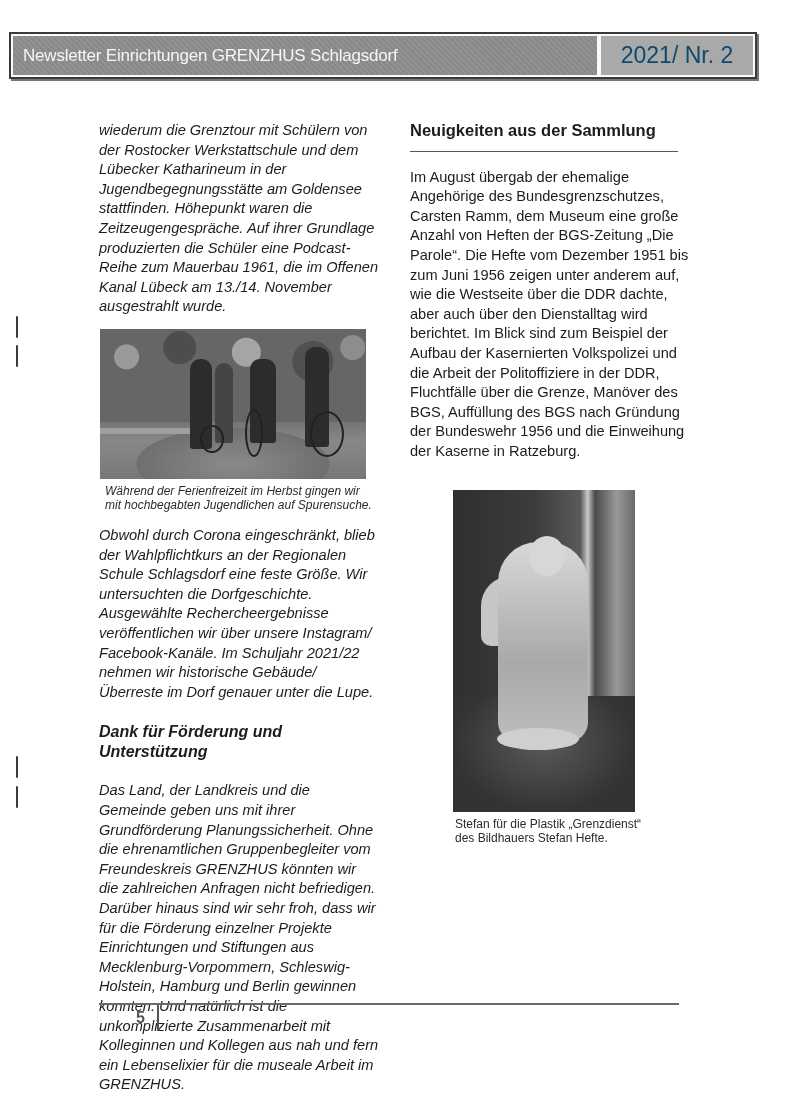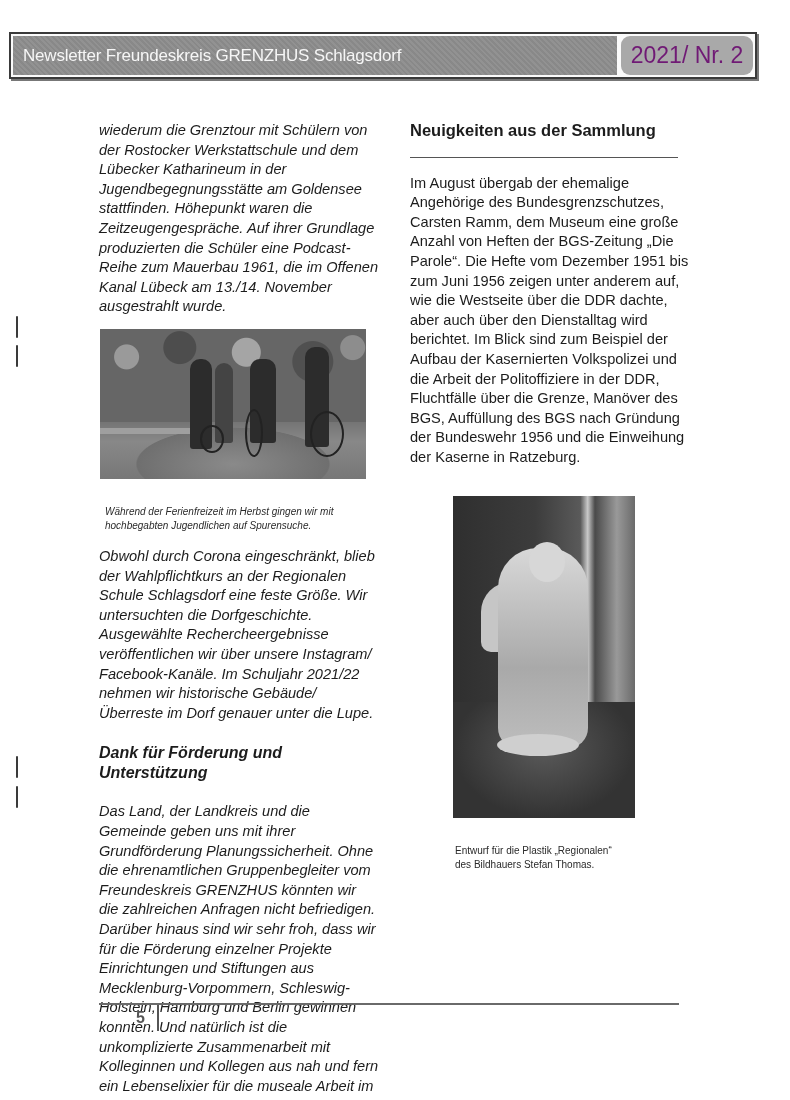--- a/index.html
+++ b/index.html
@@ -13,22 +13,22 @@
     box-shadow: 2px 2px 0 #777;
   }
   .header-inner { display: flex; width: 100%; height: 100%; }
   .header-title {
     flex: 1; background: #8e8e8e; color: #f6f6f6; font-size: 17px;
     display: flex; align-items: center; padding-left: 10px; letter-spacing: -0.2px;
     background-image: repeating-linear-gradient(45deg, rgba(255,255,255,0.04) 0 2px, rgba(0,0,0,0.04) 2px 4px);
   }
   .header-sep { width: 4px; background: #fafafa; }
   .header-issue {
-    width: 132px; background: #a9a9a9; color: #701a75; font-size: 23px;
-    display: flex; align-items: center; justify-content: center; border-radius: 9px;
+    width: 152px; background: #a9a9a9; color: #0c4a6e; font-size: 23px;
+    display: flex; align-items: center; justify-content: center;
   }
   .col { position: absolute; font-size: 14.6px; line-height: 19.6px; }
   .col-left { left: 99px; top: 121px; width: 280px; font-style: italic; }
   .col-right { left: 410px; top: 121px; width: 280px; }
   p { margin: 0; }
   .photo {
     width: 266px; height: 150px; margin: 12px 0 0 1px; position: relative; overflow: hidden;
     background:
       radial-gradient(ellipse 60% 40% at 50% 90%, #8a8a8a 0%, #6f6f6f 60%, transparent 61%),
       linear-gradient(180deg, #5c5c5c 0%, #7d7d7d 35%, #6a6a6a 55%, #888 75%, #777 100%);
@@ -39,27 +39,27 @@
       radial-gradient(circle at 10% 30%, #9a9a9a 0 12px, transparent 13px),
       radial-gradient(circle at 30% 20%, #4d4d4d 0 16px, transparent 17px),
       radial-gradient(circle at 55% 25%, #a5a5a5 0 14px, transparent 15px),
       radial-gradient(circle at 80% 35%, #505050 0 20px, transparent 21px),
       radial-gradient(circle at 95% 20%, #8d8d8d 0 12px, transparent 13px),
       #666;
   }
   .photo .rail { position: absolute; left: 0; top: 66%; width: 36%; height: 6px; background: #9f9f9f; }
   .photo .person { position: absolute; background: #2c2c2c; border-radius: 10px 10px 3px 3px; }
   .photo .wheel { position: absolute; border: 2px solid #222; border-radius: 50%; }
-  .caption { font-size: 10px; line-height: 14px; margin-top: 26px; color: #2a2a2a; }
+  .caption { font-size: 12px; line-height: 14px; margin-top: 5px; color: #2a2a2a; }
   .caption-right { text-align: left; padding-left: 45px; }
   .spacer-14 { height: 14px; }
   .spacer-20 { height: 20px; }
   .subhead { font-weight: bold; font-size: 16px; }
   .section-head {
-    font-weight: bold; font-size: 16.5px; padding-bottom: 16px; margin-bottom: 16px;
+    font-weight: bold; font-size: 16.5px; padding-bottom: 10px; margin-bottom: 16px;
     border-bottom: 1px solid #555; width: 268px;
   }
   .sculpture {
     width: 182px; height: 322px; margin: 28px 0 0 43px; position: relative; overflow: hidden;
     background: linear-gradient(90deg, #2f2f2f 0%, #3c3c3c 45%, #5a5a5a 70%, #c9c9c9 74%, #4a4a4a 78%, #999 90%, #6a6a6a 100%);
   }
   .sculpture .floor {
     position: absolute; left: 0; bottom: 0; width: 100%; height: 36%;
     background: radial-gradient(ellipse at 50% 40%, #5a5a5a, #333 70%);
   }
@@ -91,21 +91,21 @@
   }
   .binder-mark {
     position: absolute; width: 2px; height: 22px; background: #3a3a3a; left: 16px; border-radius: 1px;
   }
 </style>
 </head>
 <body>
 
 <div class="header">
   <div class="header-inner">
-    <div class="header-title">Newsletter Freundeskreis GRENZHUS Schlagsdorf</div>
+    <div class="header-title">Newsletter Einrichtungen GRENZHUS Schlagsdorf</div>
     <div class="header-sep"></div>
     <div class="header-issue">2021/ Nr. 2</div>
   </div>
 </div>
 
 <div class="binder-mark" style="top:316px"></div>
 <div class="binder-mark" style="top:345px"></div>
 <div class="binder-mark" style="top:756px"></div>
 <div class="binder-mark" style="top:786px"></div>
 
@@ -140,22 +140,22 @@
   <p>Im August übergab der ehemalige Angehörige des Bundesgrenzschutzes, Carsten Ramm, dem Museum eine große Anzahl von Heften der BGS-Zeitung „Die Parole“. Die Hefte vom Dezember 1951 bis zum Juni 1956 zeigen unter anderem auf, wie die Westseite über die DDR dachte, aber auch über den Dienstalltag wird berichtet. Im Blick sind zum Beispiel der Aufbau der Kasernierten Volkspolizei und die Arbeit der Politoffiziere in der DDR, Fluchtfälle über die Grenze, Manöver des BGS, Auffüllung des BGS nach Gründung der Bundeswehr 1956 und die Einweihung der Kaserne in Ratzeburg.</p>
 
   <div class="sculpture" title="Skulptur eines Grenzsoldaten im Atelier">
     <div class="floor"></div>
     <div class="wing"></div>
     <div class="figure"></div>
     <div class="head"></div>
     <div class="base"></div>
   </div>
   <div class="caption caption-right">
-    <div>Entwurf für die Plastik „Regionalen“</div>
-    <div>des Bildhauers Stefan Thomas.</div>
+    <div>Stefan für die Plastik „Grenzdienst“</div>
+    <div>des Bildhauers Stefan Hefte.</div>
   </div>
 
   <div style="height:10px"></div>
 </div>
 
 <div class="footer-line"></div>
 <div class="page-num">5</div>
 <div class="page-bar"></div>
 
 </body></html>

